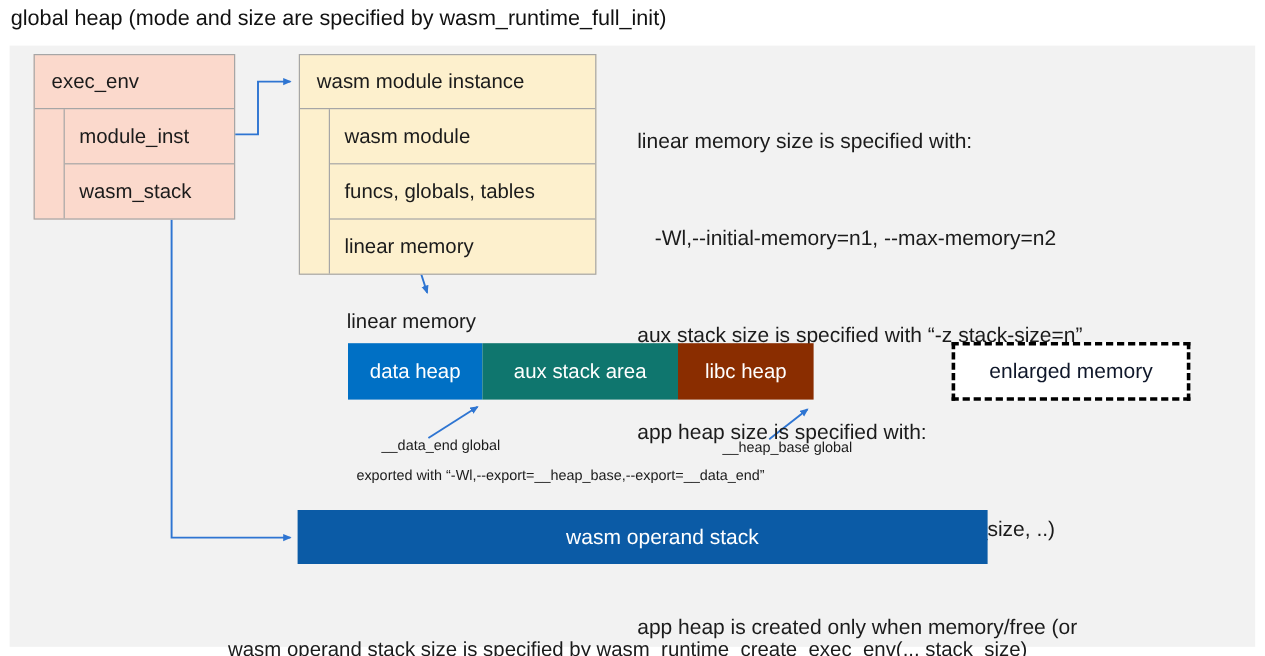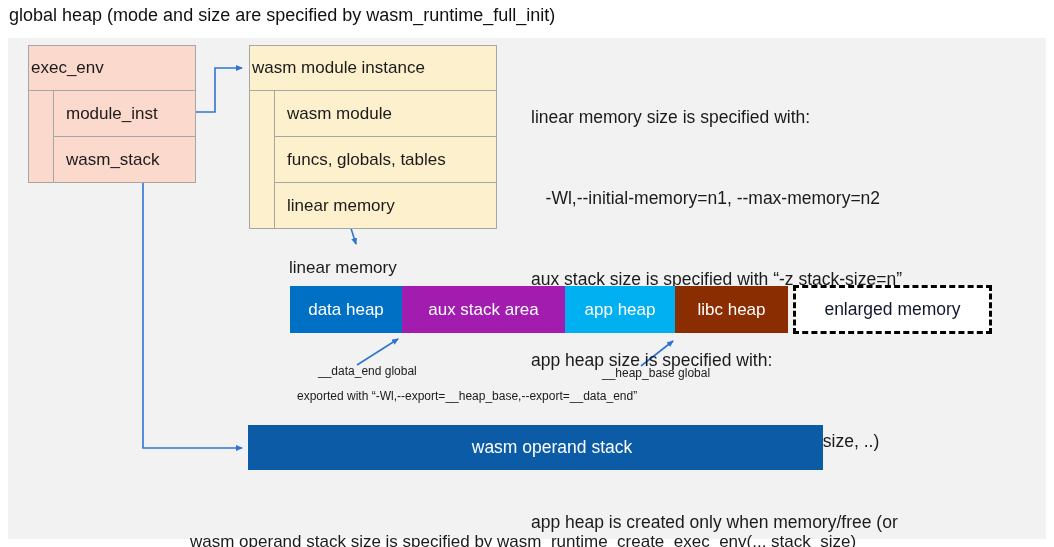--- a/index.html
+++ b/index.html
@@ -7,21 +7,21 @@
     position:relative;width:1054px;height:547px;overflow:hidden;
     font-family:"Liberation Sans","DejaVu Sans",sans-serif;
     color:#1b1b1b;background:#ffffff;
   }
   .title{position:absolute;left:9px;top:5px;font-size:18px;color:#111;white-space:nowrap;}
   .panel{position:absolute;left:8px;top:38px;width:1038px;height:501px;background:#f2f2f2;}
   .connectors{position:absolute;left:0;top:0;width:1054px;height:547px;pointer-events:none;}
 
   
   .sbox{position:absolute;box-sizing:border-box;border:1px solid #a6a6a6;display:flex;flex-direction:column;font-size:17px;}
-  .sbox .hdr{box-sizing:border-box;height:45px;display:flex;align-items:center;padding-left:2px;border-bottom:1px solid #a6a6a6;}
+  .sbox .hdr{box-sizing:border-box;height:45px;display:flex;align-items:center;padding-left:14px;border-bottom:1px solid #a6a6a6;}
   .sbox .body{flex:1;display:flex;min-height:0;}
   .sbox .strip{box-sizing:border-box;border-right:1px solid #a6a6a6;}
   .sbox .rows{flex:1;display:flex;flex-direction:column;}
   .sbox .row{box-sizing:border-box;flex:1;display:flex;align-items:center;padding-left:12px;border-bottom:1px solid #a6a6a6;}
   .sbox .row:last-child{border-bottom:none;}
   .exec{left:28px;top:45px;width:168px;height:138px;background:#fbd9cc;}
   .exec .strip{width:25px;}
   .modinst{left:249px;top:45px;width:248px;height:184px;background:#fdf0cd;}
   .modinst .strip{width:25px;}
 
@@ -102,22 +102,21 @@
     <div>app heap size is specified with:</div>
     <div>   wasm_runtime_instantiate(.., heap_size, ..)</div>
     <div>app heap is created only when memory/free (or</div>
     
   </div>
 
   <div class="lm-label">linear memory</div>
 
   <div class="membar">
     <div class="seg seg-data" style="background: rgb(0, 112, 197);">data heap</div>
-    <div class="seg seg-aux" style="background: #a21caf;">aux stack area</div>
-    <div class="seg seg-app" style="background: rgb(0, 176, 240);">app heap</div>
+    <div class="seg seg-aux" style="background: #0f766e;">aux stack area</div>
     <div class="seg seg-libc" style="background: rgb(138, 45, 0);">libc heap</div>
   </div>
 
   <div class="enlarged" style="color: #0f172a;">enlarged memory</div>
 
   <div class="ann ann-dataend">__data_end global</div>
   <div class="ann ann-heapbase">__heap_base global</div>
   <div class="ann ann-export">exported with “-Wl,--export=__heap_base,--export=__data_end”</div>
 
   <div class="opstack" style="background: rgb(11, 91, 166);">wasm operand stack</div>

